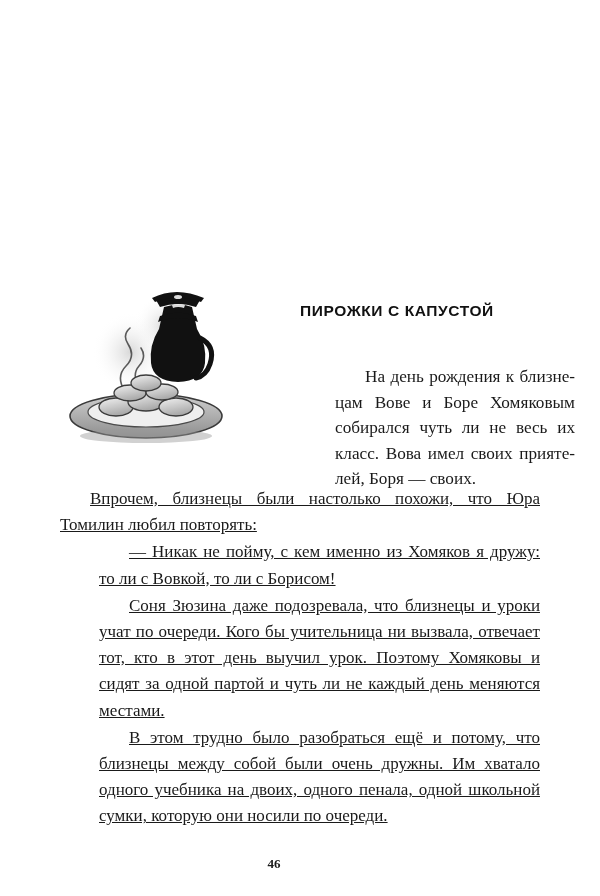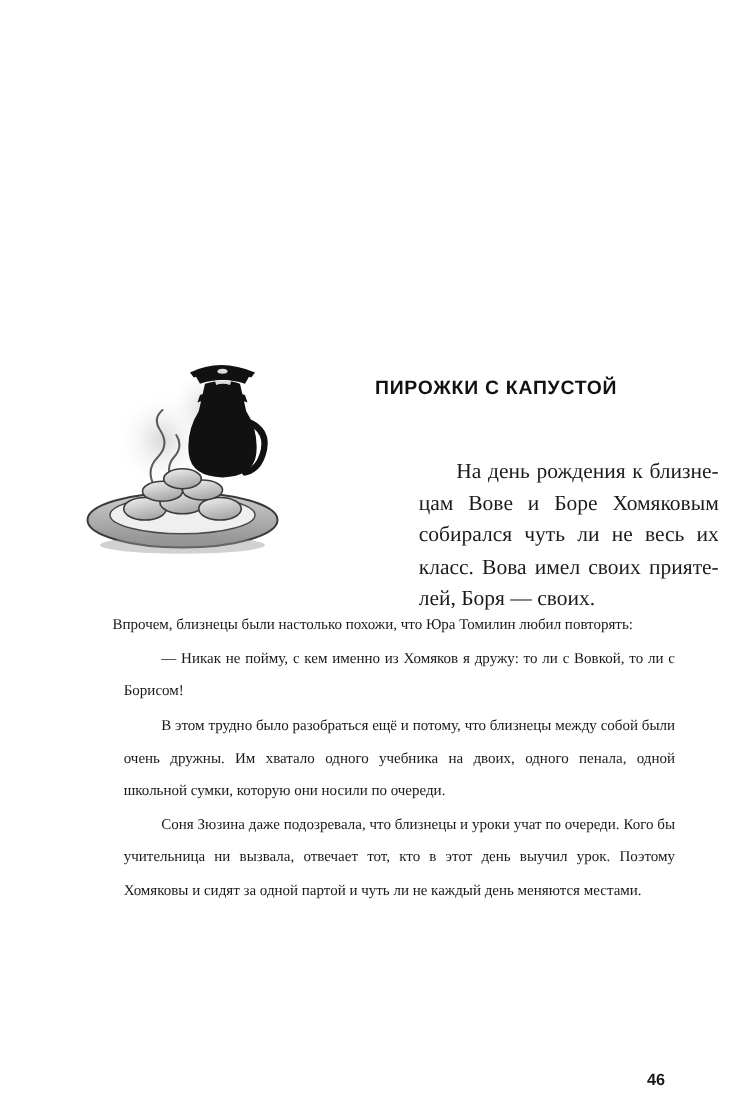--- a/index.html
+++ b/index.html
@@ -62,41 +62,42 @@
     font-size: 17.2px;
     line-height: 25.5px;
     text-align: justify;
     text-indent: 30px;
     hyphens: manual;
     margin-left: 35px;
   }
 
   p.body-para {
     margin: 0 0 0 0;
-    font-size: 12px;
+    font-size: 17px;
     line-height: 26.2px;
     text-align: justify;
     text-indent: 30px;
     hyphens: manual;
+    text-decoration: underline;
   }
   p.body-para + p.body-para {
     margin-top: 1px;
     margin-left: 39px;
   }
   .dash-para {
     text-indent: 30px;
   }
 
   .page-number {
     position: absolute;
     left: 0;
     right: 0;
     top: 852px;
-    text-align: right;
-    font-family: Liberation Sans, sans-serif;
+    text-align: center;
+    font-family: Liberation Serif, serif;
     font-weight: bold;
     font-size: 13px;
     color: #1a1a1a;
     margin-left: 16px;
   }
 
   
   .ill-svg { display:block; }
 </style>
 </head>
@@ -163,18 +164,18 @@
         </svg>
       </div>
 
       <div class="chapter-title">ПИРОЖКИ С КАПУСТОЙ</div>
 
       <div class="para-first">На день рождения к близне­цам Вове и Боре Хомяковым собирался чуть ли не весь их класс. Вова имел своих прияте­лей, Боря — своих.</div>
     </div>
 
     <p class="body-para">Впрочем, близнецы были настолько похожи, что Юра Томилин любил повторять:</p>
     <p class="body-para dash-para">— Никак не пойму, с кем именно из Хомяков я дружу: то ли с Вовкой, то ли с Борисом!</p>
+    <p class="body-para">Соня Зюзина даже подозревала, что близнецы и уроки учат по очереди. Кого бы учительница ни вы­звала, отвечает тот, кто в этот день выучил урок. По­этому Хомяковы и сидят за одной партой и чуть ли не каждый день меняются местами.</p>
     <p class="body-para">В этом трудно было разобраться ещё и потому, что близнецы между собой были очень дружны. Им хватало одного учебника на двоих, одного пенала, одной школьной сумки, которую они носили по оче­реди.</p>
-    <p class="body-para">Соня Зюзина даже подозревала, что близнецы и уроки учат по очереди. Кого бы учительница ни вы­звала, отвечает тот, кто в этот день выучил урок. По­этому Хомяковы и сидят за одной партой и чуть ли не каждый день меняются местами.</p>
   </div>
 
   <div class="page-number">46</div>
 </div>
 
 </body></html>

